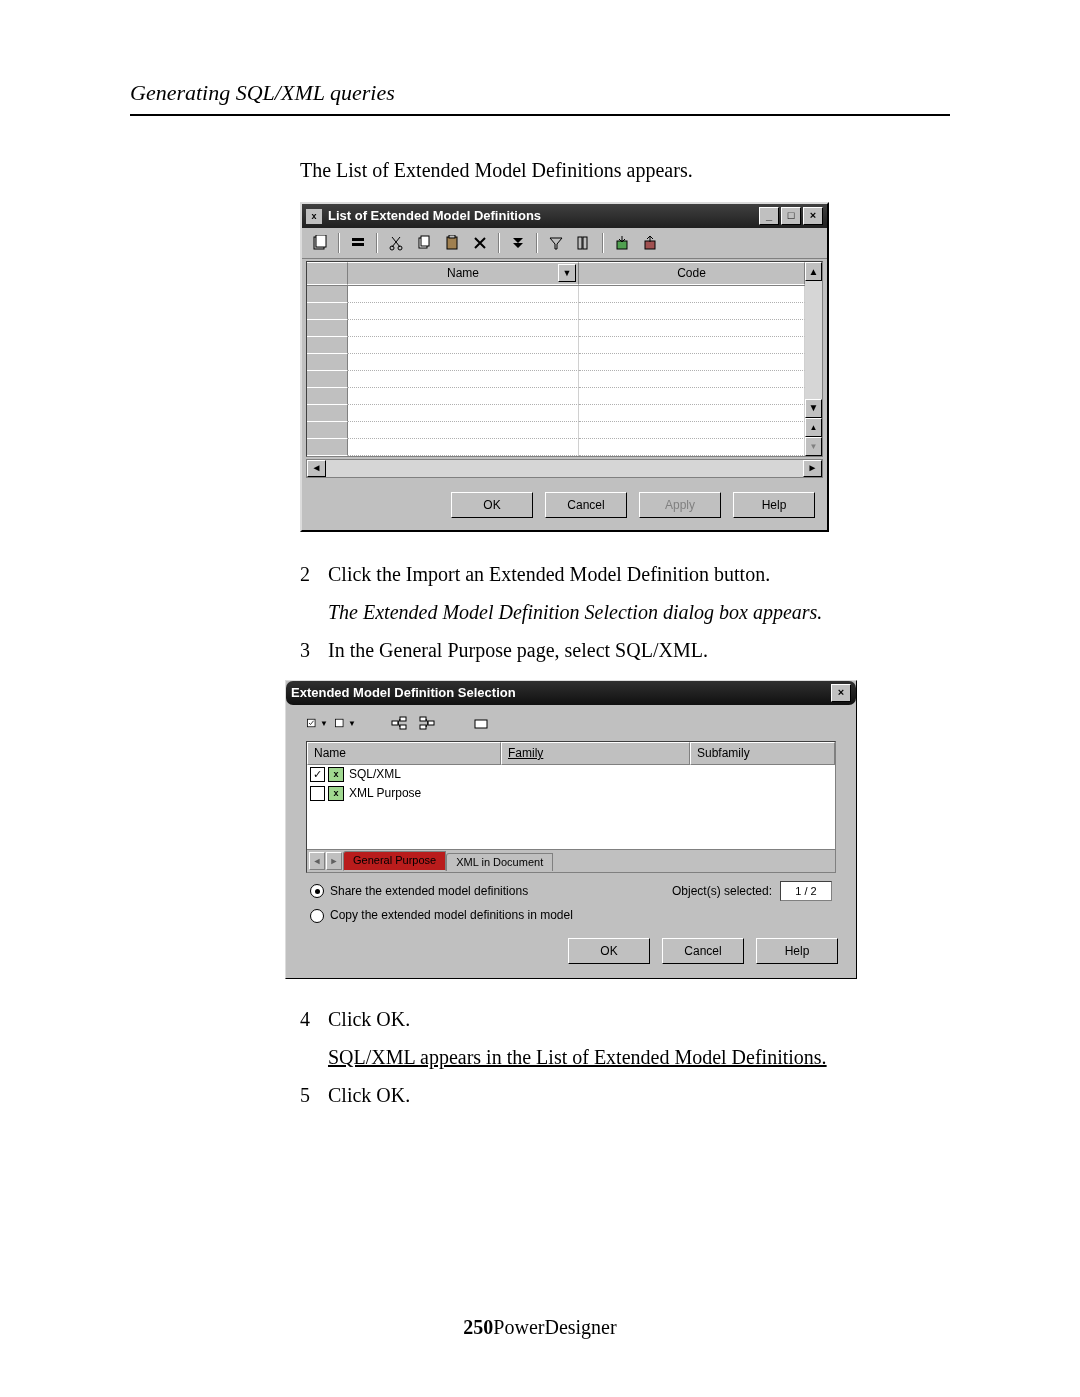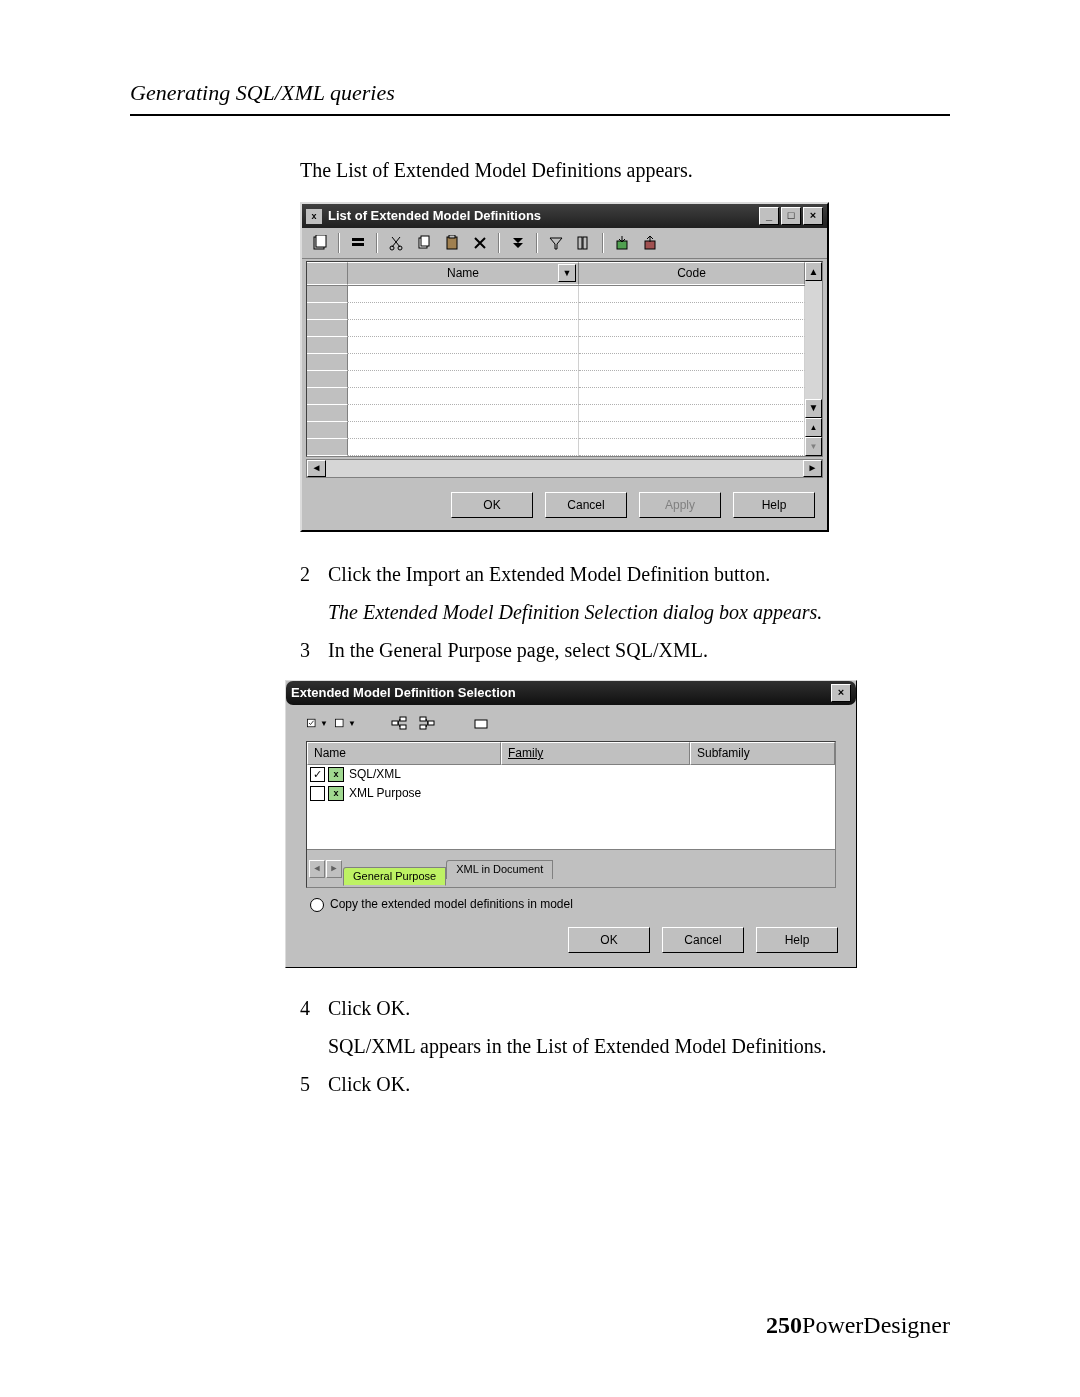--- a/index.html
+++ b/index.html
@@ -278,23 +278,23 @@
   .tab {
     background:#c0c0c0;
     border:1px solid #808080;
     border-bottom:none;
     border-top-left-radius: 3px; border-top-right-radius:0;
     padding:1px 9px;
     font-size:11px;
     margin-top:2px;
   }
   .tab.active {
-    background:#bef264;
+    background:#b91c1c;
     border-bottom:1px solid #c0c0c0;
-    margin-top:16px;
+    margin-top:0;
   }
   .radiogroup {
     padding: 8px 24px 4px;
     font-size: 12px;
     display:flex; flex-direction:column; gap:6px;
   }
   .radio-row { display:flex; align-items:center; justify-content:space-between;}
   .radio-left { display:flex; align-items:center; gap:6px;}
   .rdot {
     width:12px; height:12px; border-radius:50%;
@@ -313,22 +313,22 @@
     display:flex; justify-content:flex-end; gap:12px;
     padding: 10px 18px 14px;
   }
 
   .footer {
     position:absolute;
     bottom: 58px;
     left: 130px;
     right: 130px;
     display:flex;
-    justify-content:flex-end;
-    font-size: 24px;
+    justify-content:center;
+    font-size: 20px;
     border-top: 1px solid transparent;
   }
   .footer .pnum { font-weight:bold; }
 </style>
 </head>
 <body>
 
 <div class="page">
   <div class="header">Generating SQL/XML queries</div>
 
@@ -585,38 +585,48 @@
         </div>
         <div class="tabarea">
           <div class="tabnav">◄</div>
           <div class="tabnav">►</div>
           <div class="tab active"><span>General Purpose</span></div>
           <div class="tab"><span>XML in Document</span></div>
         </div>
       </div>
 
       <div class="radiogroup">
+        <div class="radio-row">
+          <div class="radio-left">
+            <div class="rdot sel"></div>
+            <span>Share the extended model definitions</span>
+          </div>
+          <div class="objsel">
+            <span>Object(s) selected:</span>
+            <div class="objbox">1 / 2</div>
+          </div>
+        </div>
         <div class="radio-left">
           <div class="rdot"></div>
           <span>Copy the extended model definitions in model</span>
         </div>
       </div>
 
       <div class="btnrow2">
         <div class="pdbtn">OK</div>
         <div class="pdbtn">Cancel</div>
         <div class="pdbtn">Help</div>
       </div>
     </div>
 
     <div class="step">
       <div class="num">4</div>
       <div class="body">
         <div>Click OK.</div>
-        <div style="margin-top:10px;">SQL/XML appears in the List of Extended Model Definitions.</div>
+        <div style="margin-top:10px;text-decoration:underline;">SQL/XML appears in the List of Extended Model Definitions.</div>
       </div>
     </div>
     <div class="step">
       <div class="num">5</div>
       <div class="body">
         <div>Click OK.</div>
       </div>
     </div>
   </div>
 

